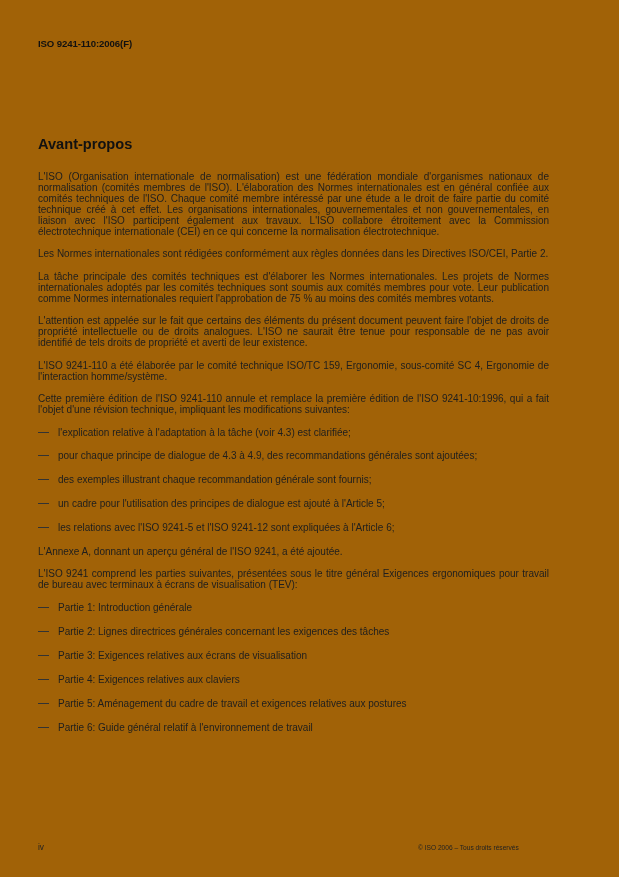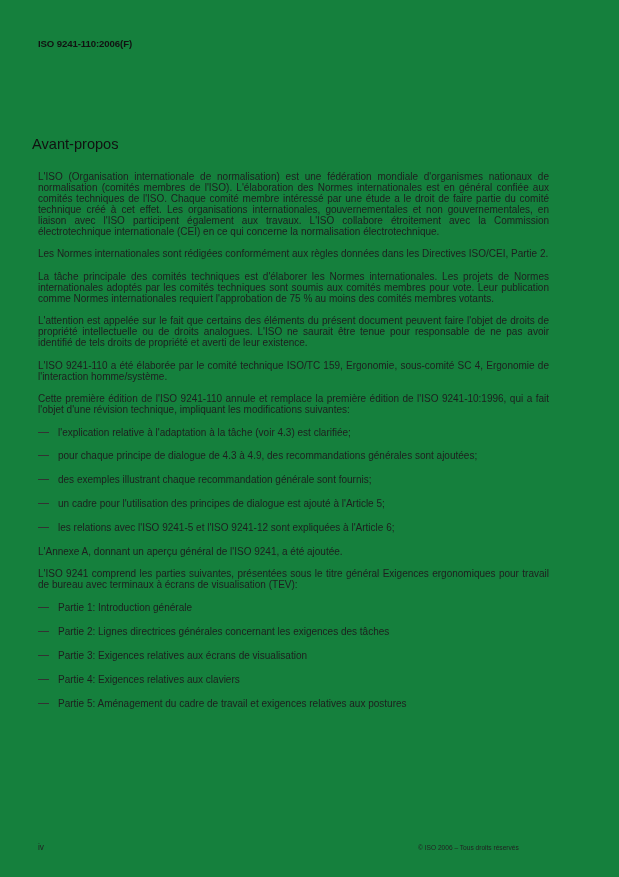--- a/index.html
+++ b/index.html
@@ -13,37 +13,37 @@
       position: relative;
       overflow: hidden;
       font-family: "Liberation Sans", sans-serif;
       color: #1a1a1a;
     }
     .page {
       position: absolute;
       left: 0; top: 0;
       width: 619px;
       height: 877px;
-      background: #15803d;
+      background: #a16207;
     }
     .doc-id {
       position: absolute;
       left: 38px;
       top: 38px;
       font-size: 9.6px;
       font-weight: bold;
       letter-spacing: -0.1px;
       color: #111;
     }
     .heading {
       position: absolute;
-      left: 32px;
+      left: 38px;
       top: 136px;
       font-size: 14.6px;
-      font-weight: normal;
+      font-weight: bold;
       color: #111;
       margin: 0;
       text-align: right;
     }
     .body {
       position: absolute;
       left: 38px;
       top: 171px;
       width: 511px;
       font-size: 10px;
@@ -127,18 +127,19 @@
     <p>L'Annexe A, donnant un aperçu général de l'ISO 9241, a été ajoutée.</p>
 
     <p class="tight"><span>L'ISO 9241 comprend les parties suivantes, présentées sous le titre général </span><span class="it">Exigences ergonomiques pour travail de bureau avec terminaux à écrans de visualisation (TEV)</span><span>:</span></p>
 
     <ul class="parts">
       <li><span class="dash"></span><span class="it">Partie 1: Introduction générale</span></li>
       <li><span class="dash"></span><span class="it">Partie 2: Lignes directrices générales concernant les exigences des tâches</span></li>
       <li><span class="dash"></span><span class="it">Partie 3: Exigences relatives aux écrans de visualisation</span></li>
       <li><span class="dash"></span><span class="it">Partie 4: Exigences relatives aux claviers</span></li>
       <li><span class="dash"></span><span class="it">Partie 5: Aménagement du cadre de travail et exigences relatives aux postures</span></li>
+      <li><span class="dash"></span><span class="it">Partie 6: Guide général relatif à l'environnement de travail</span></li>
     </ul>
   </div>
 
   <div class="footer-left">iv</div>
   <div class="footer-right">© ISO 2006 – Tous droits réservés</div>
 </div>
 
 </body></html>

